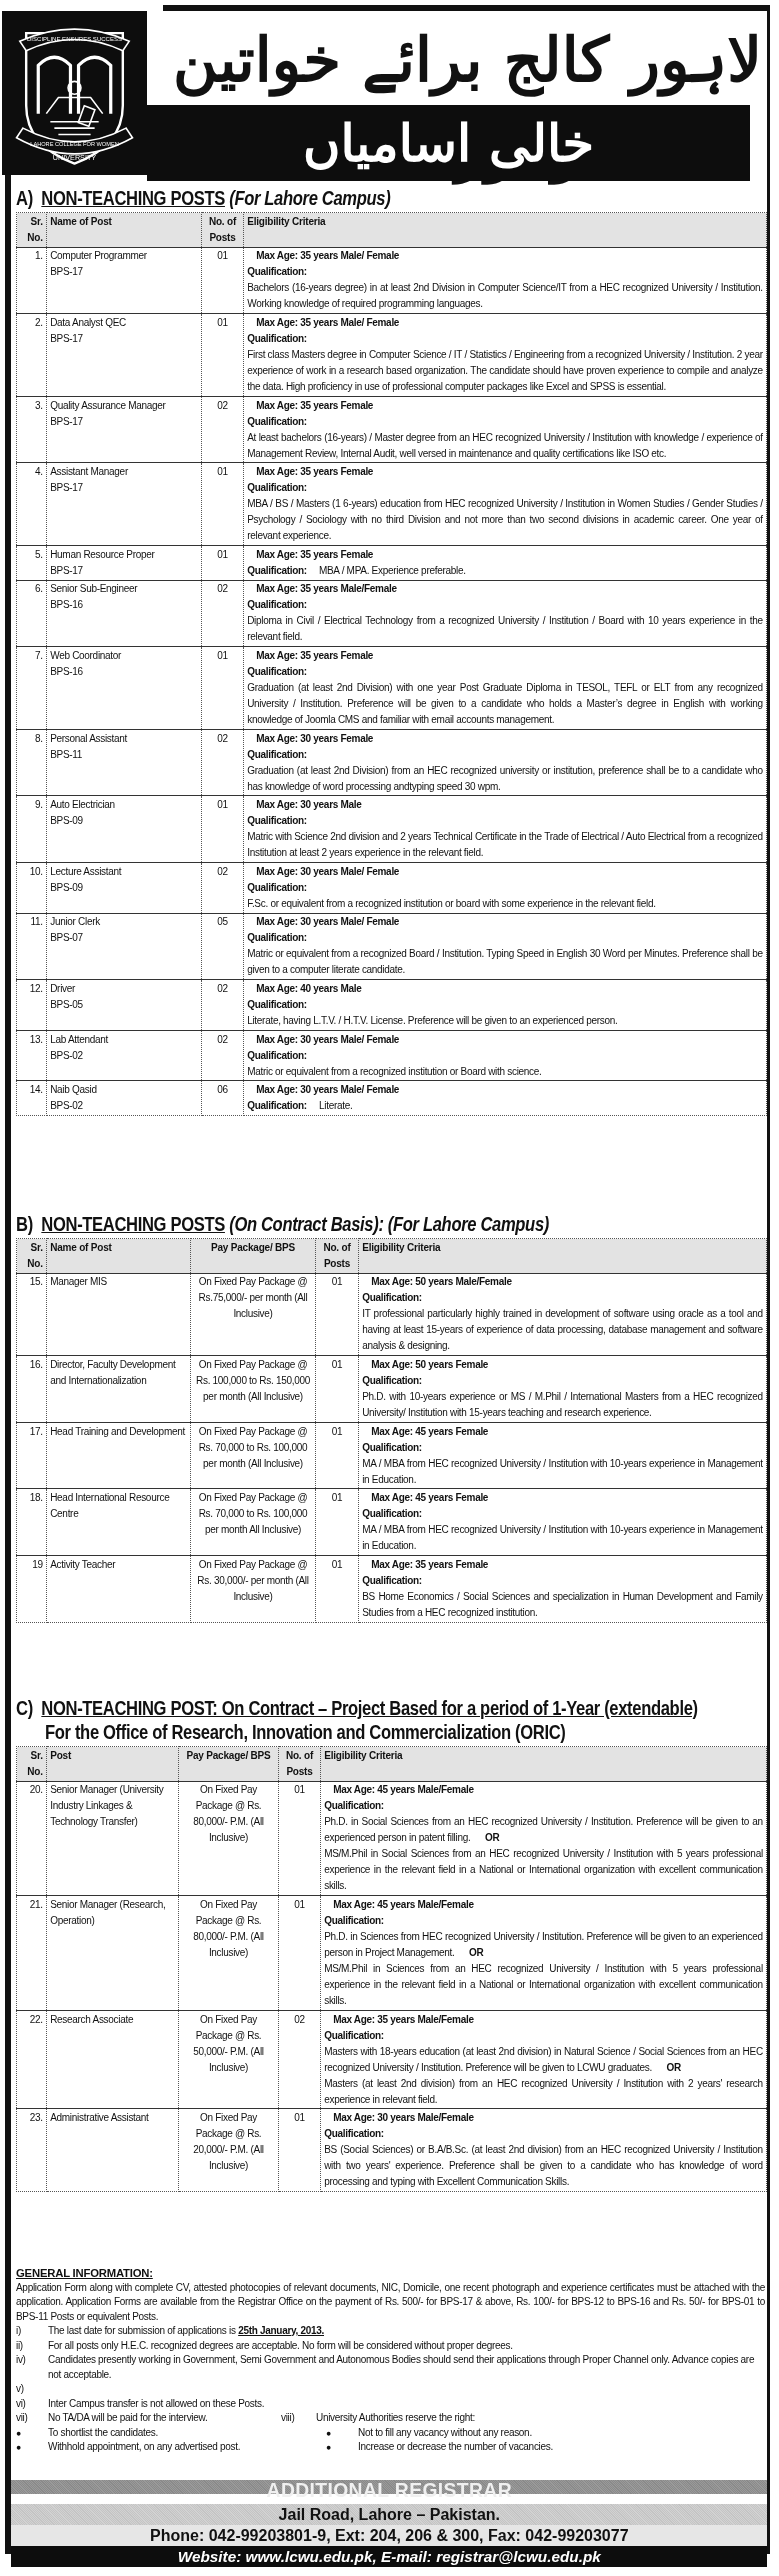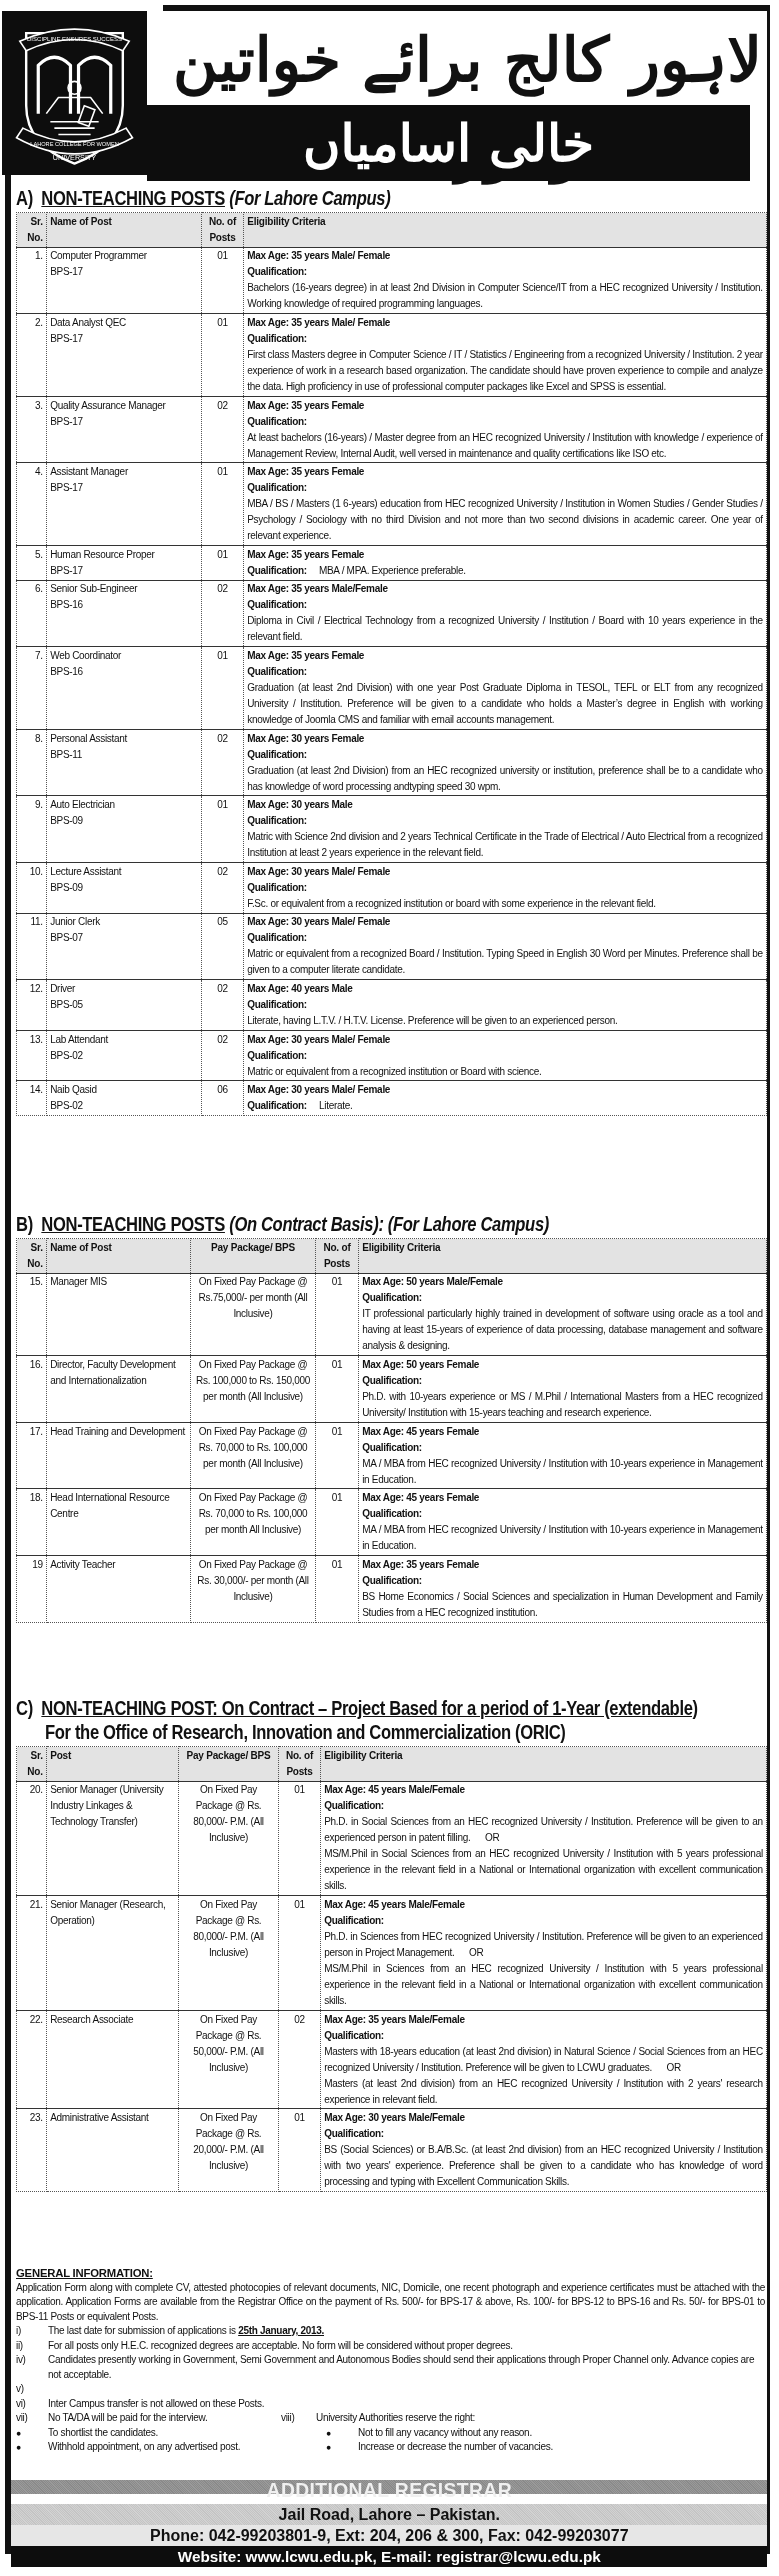--- a/index.html
+++ b/index.html
@@ -27,41 +27,41 @@
           font-family: "Liberation Sans", sans-serif; font-size: 10px; line-height: 16px; }
   th, td { border: 0.8px dotted #555; vertical-align: top; padding: 0.8px 3.2px; }
   th { background: #e3e3e3; font-weight: bold; text-align: left; letter-spacing: -0.2px; }
   td { letter-spacing: -0.3px; }
   tr.row { border-top: 1.6px solid #333; }
   .c-sr { text-align: right; }
   .c-posts { text-align: center; }
   .c-pay { text-align: center; }
   th.c-sr, th.c-posts, th.c-pay { text-align: center; }
   th.c-sr { text-align: right; }
-  .crit .age { font-weight: bold; display: block; }
+  .crit .age { font-weight: bold; display: block; margin-left: 9px; }
   .crit .qlab { font-weight: bold; }
-  .crit .or { font-weight: normal; margin-left: 14.5px; }
+  .crit .or { font-weight: bold; margin-left: 14.5px; }
   .crit p { text-align: justify; }
   .gen { position: absolute; left: 16px; width: 749px; font-size: 10px; line-height: 14.5px; letter-spacing: -0.3px; }
   .gen h3 { font-size: 11.3px; font-weight: bold; text-decoration: underline; letter-spacing: -0.2px; }
   .gen .intro { text-align: justify; }
   .gen ol { list-style: none; }
   .gen li { display: flex; }
   .gen li .num { width: 32px; flex: none; }
   .gen .date { font-weight: bold; text-decoration: underline; }
   .twocol { display: flex; }
   .twocol > div { display: flex; }
   .bul { width: 32px; flex: none; font-size: 8.8px; }
   .footer { position: absolute; left: 11.3px; width: 756px; text-align: center; font-weight: bold; }
   .f1 { top: 2480px; height: 14px; background: repeating-linear-gradient(45deg,#8a8a8a 0 0.8px,#9a9a9a 0.8px 1.6px);
         color: #f0f0f0; font-size: 19.3px; line-height: 22.5px; letter-spacing: 0.4px; }
   .f2 { top: 2504px; height: 21px; background: repeating-linear-gradient(45deg,#c4c4c4 0 0.8px,#d2d2d2 0.8px 1.6px);
         color: #111; font-size: 16px; line-height: 21px; }
   .f3 { top: 2525px; height: 21px; background: #e6e6e6; color: #111; font-size: 16px; line-height: 21px; }
-  .f4 { top: 2546px; height: 21px; background: #0d0d0d; color: #fff; font-size: 15.3px; line-height: 21px; }
+  .f4 { top: 2546px; height: 21px; background: #0d0d0d; color: #fff; font-size: 15.3px; line-height: 21px; font-style: italic; }
 </style>
 </head>
 <body>
 
 <div class="page">
   <div class="frame"></div>
   <div class="frame-top-cut"></div>
 
   <div class="logo">
     <svg viewBox="0 0 160 190">

